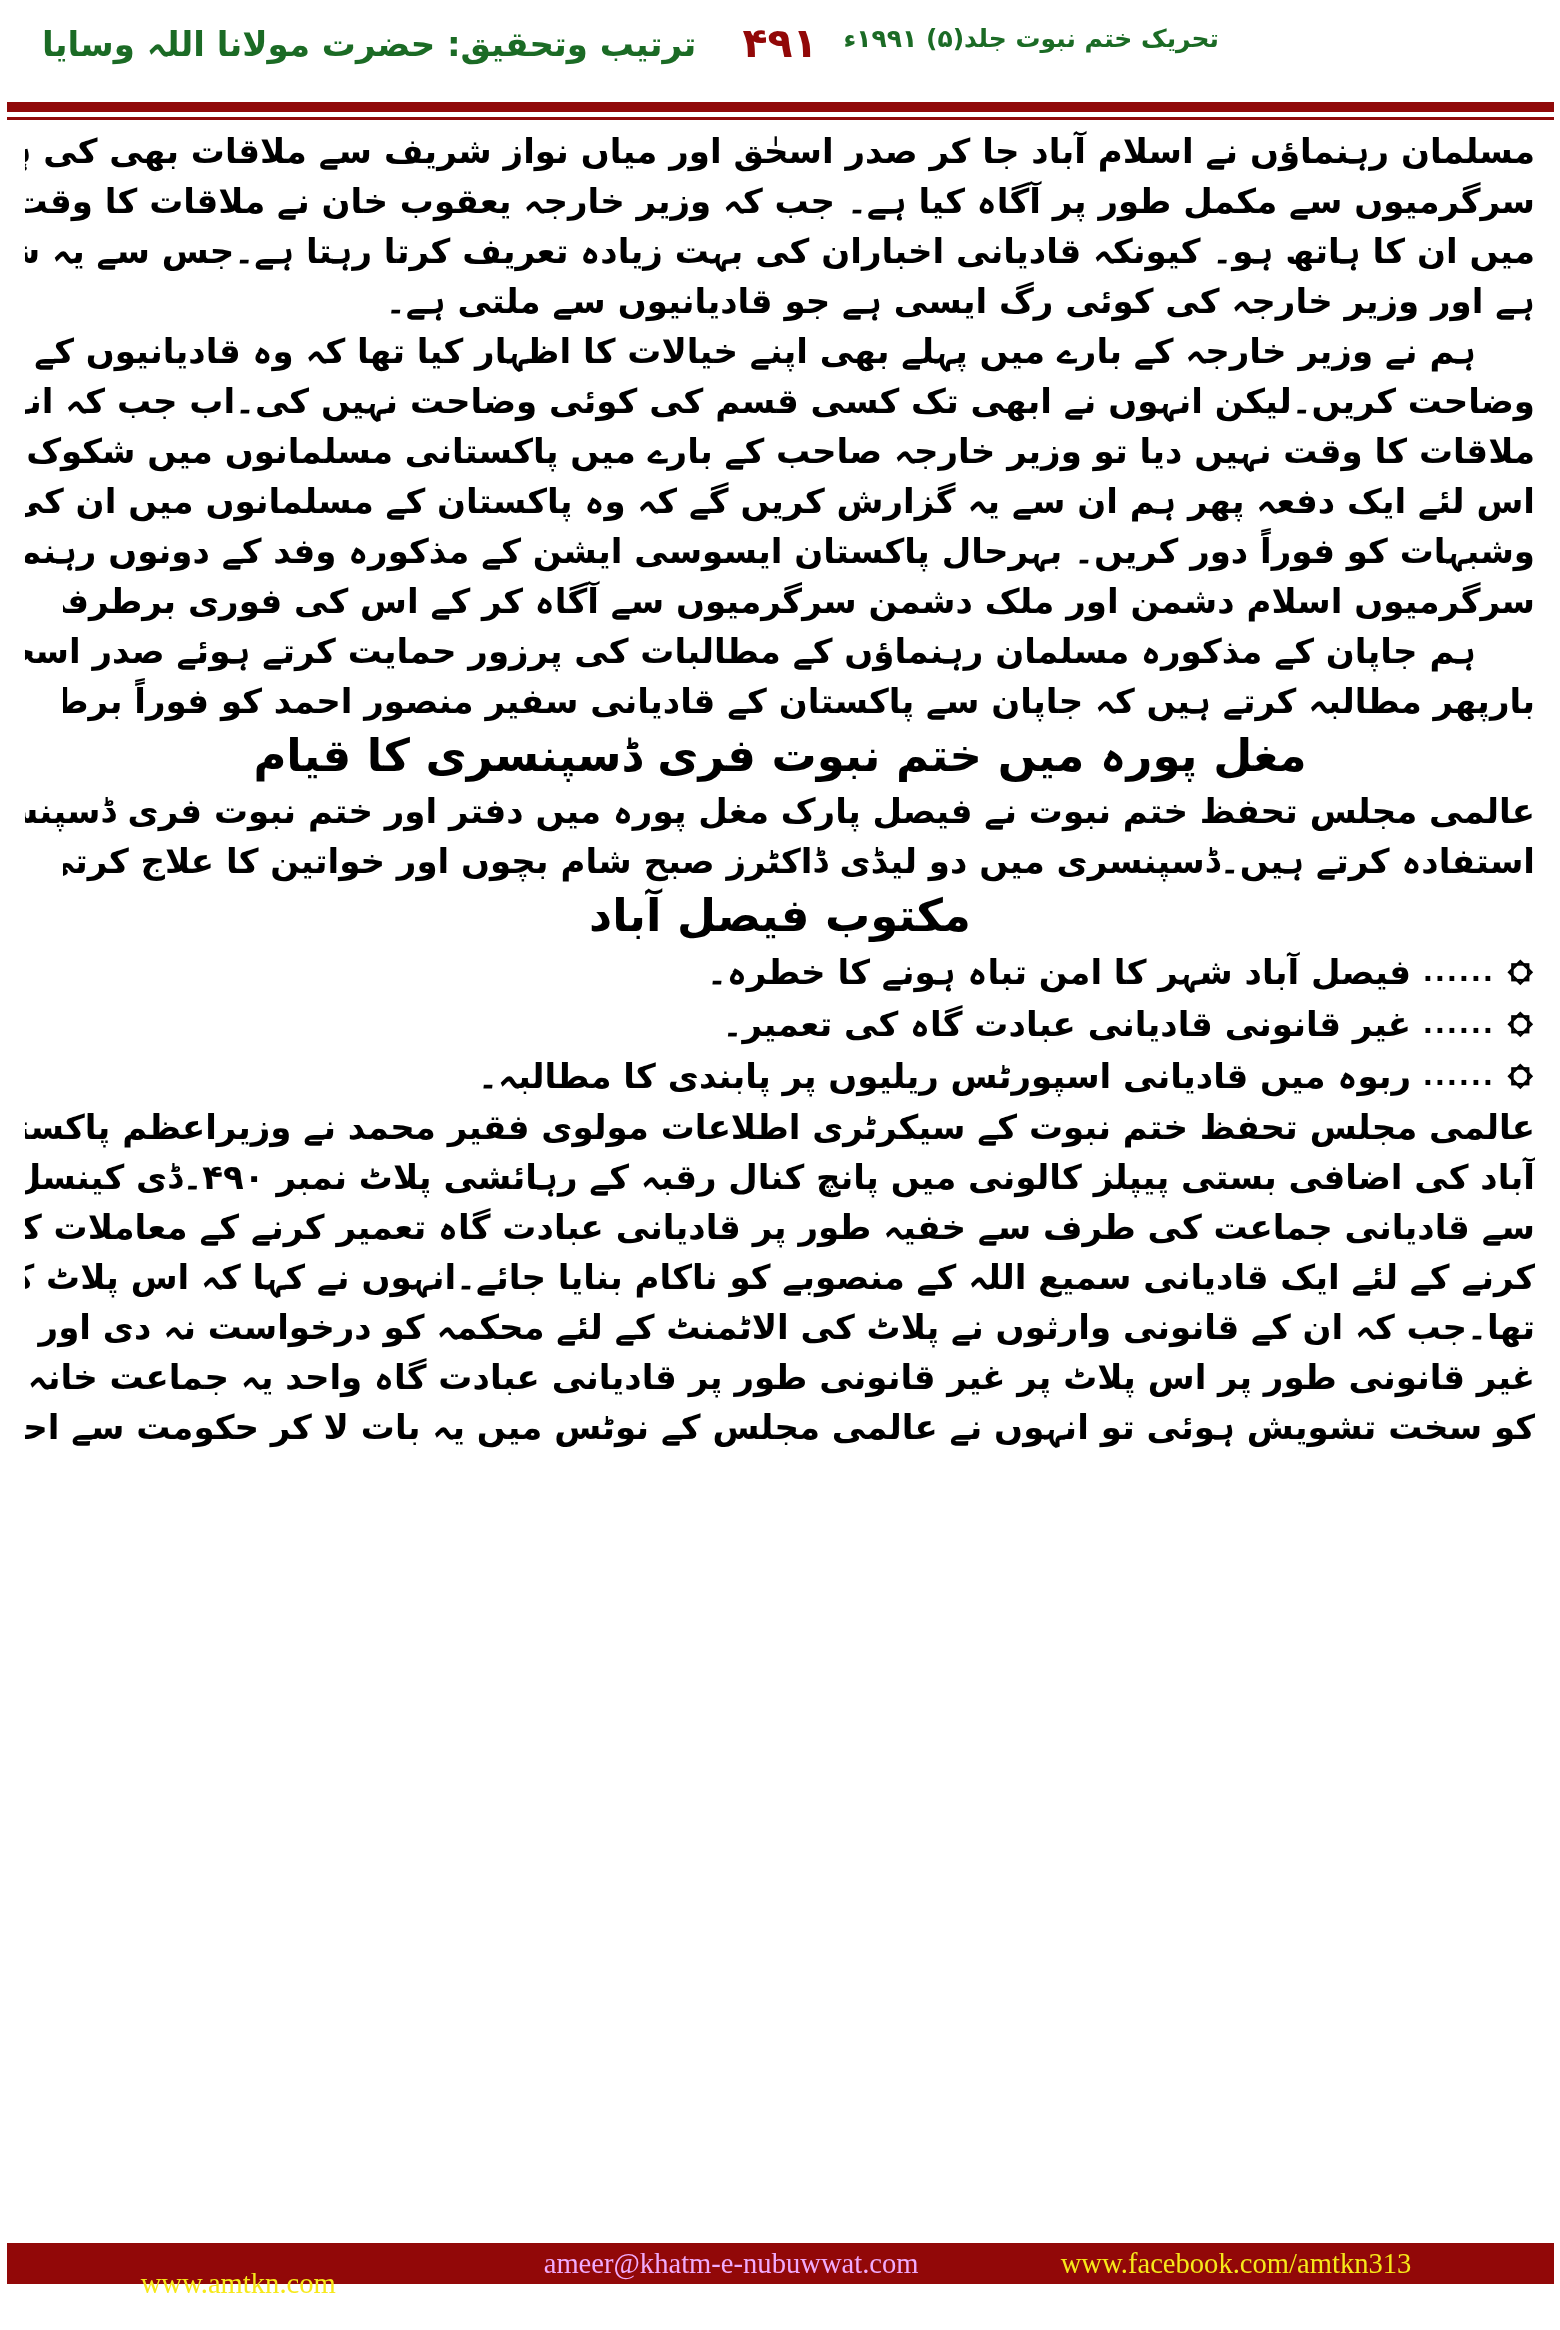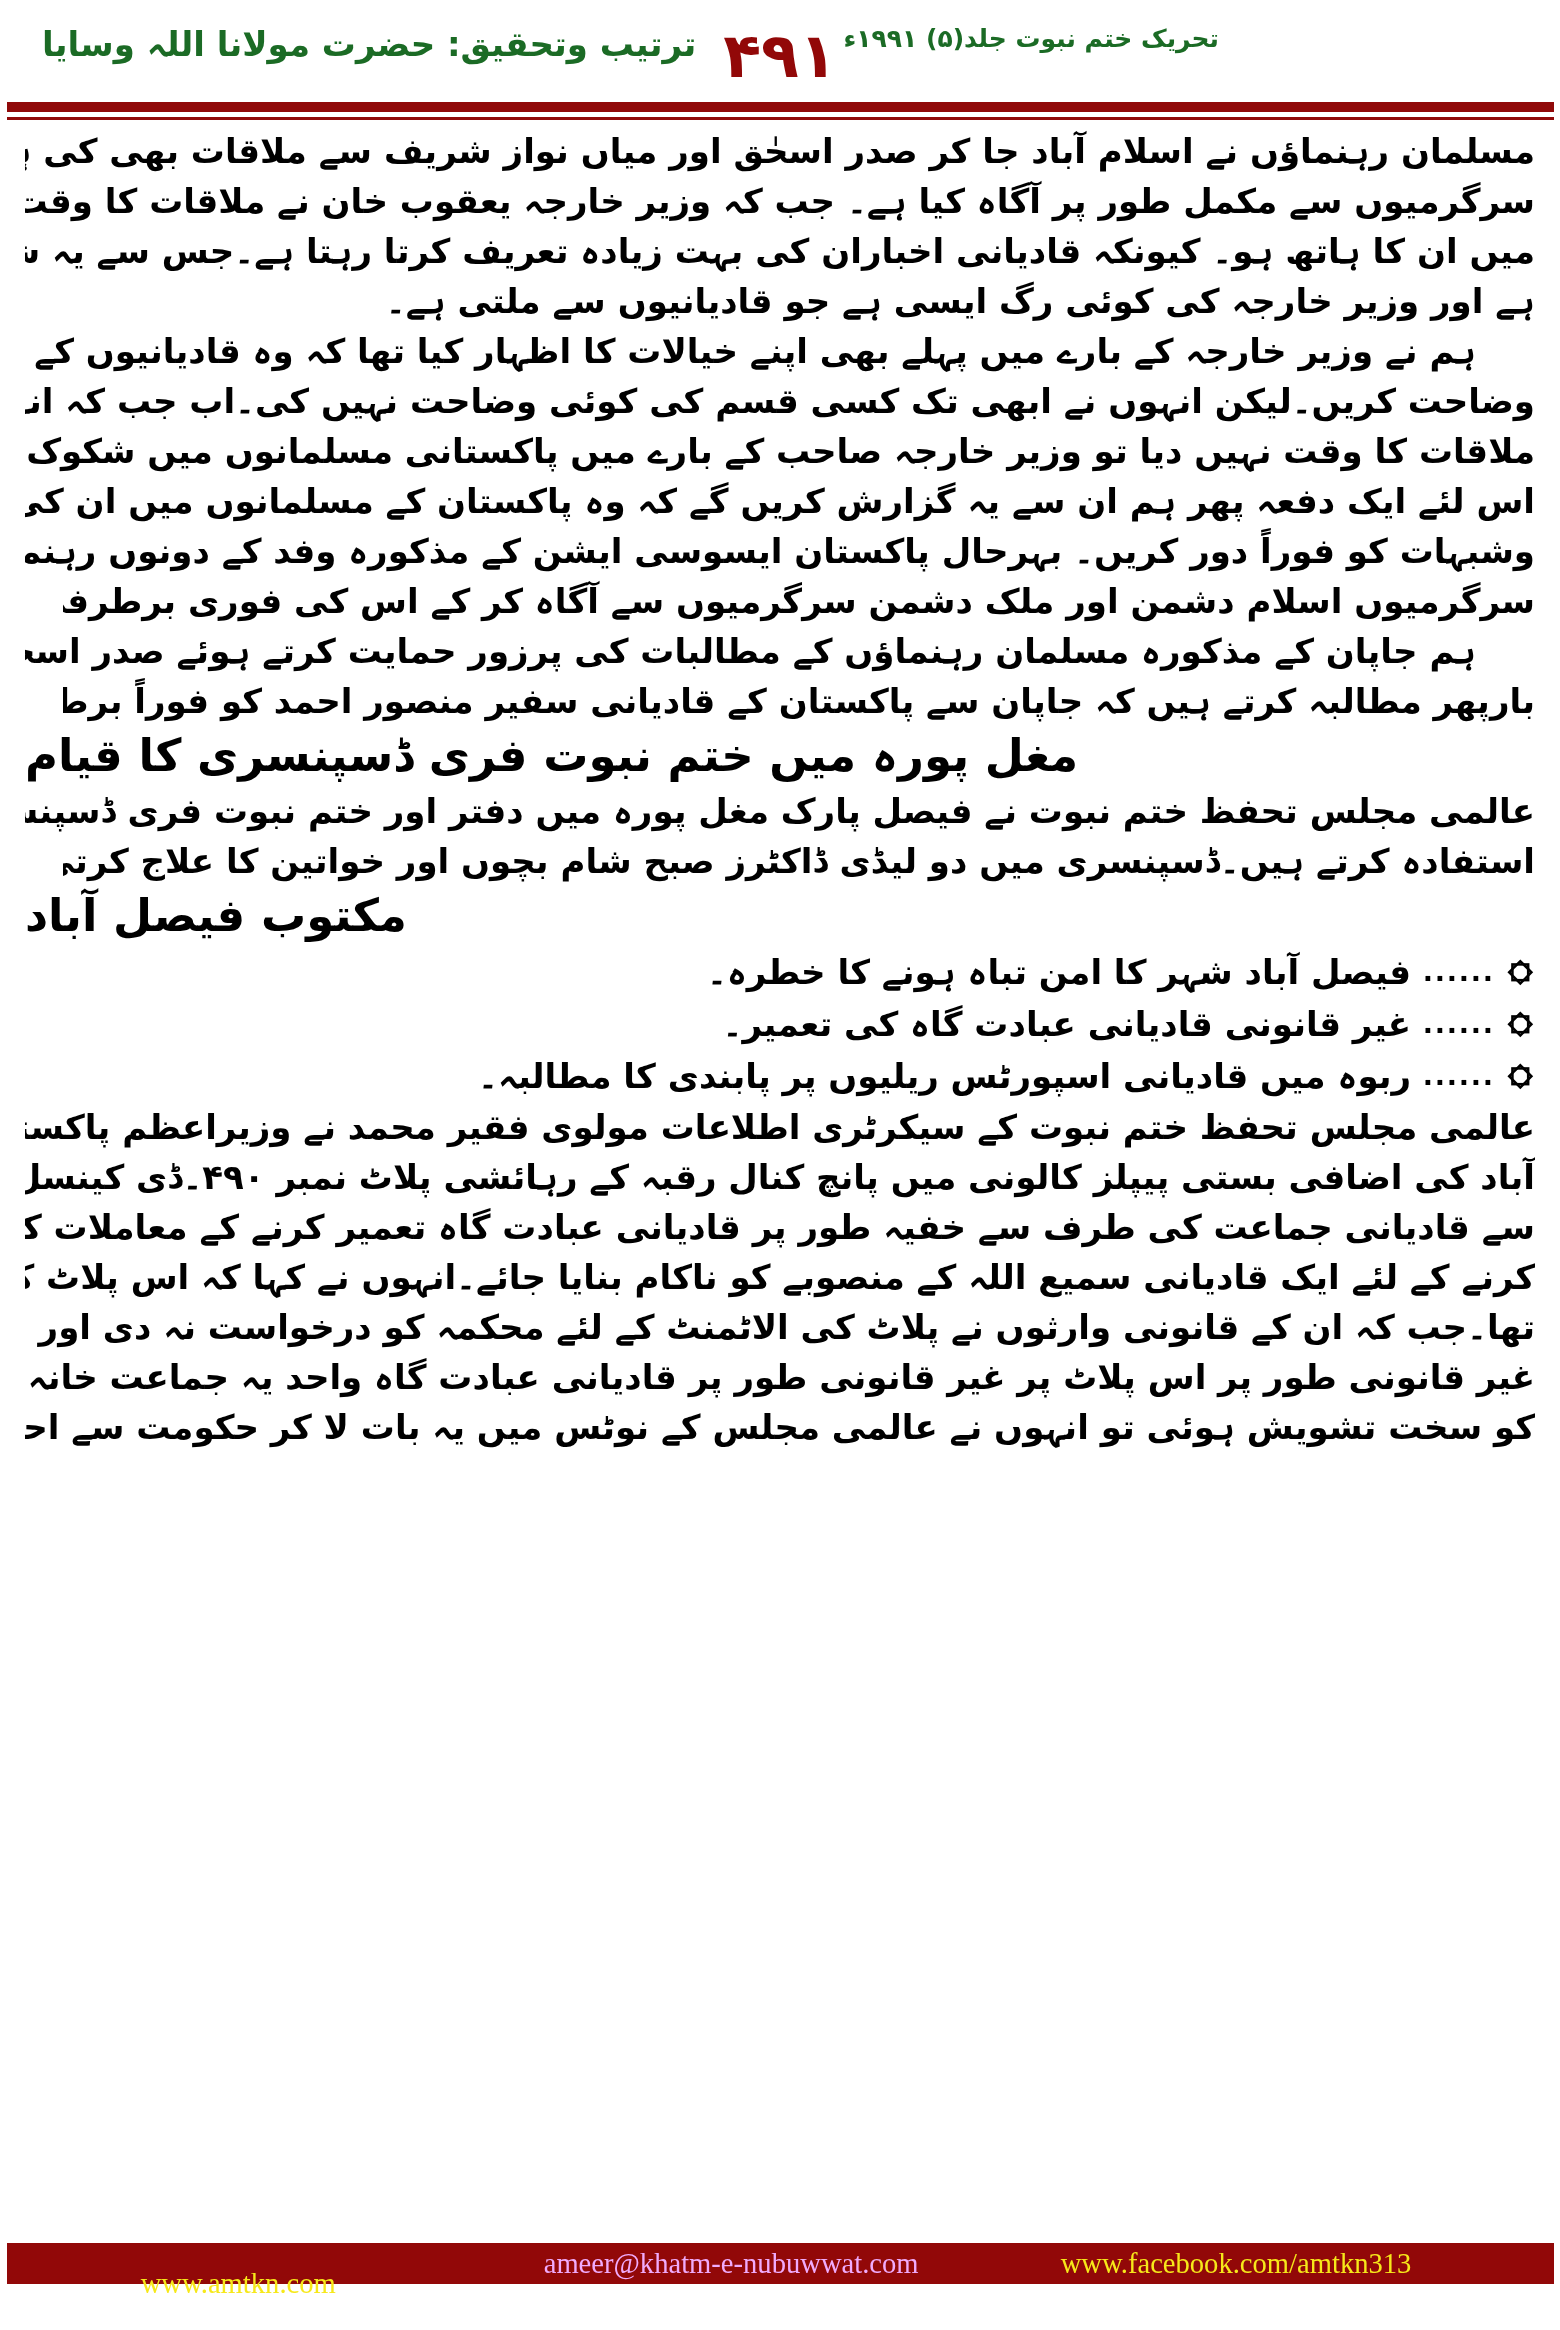--- a/index.html
+++ b/index.html
@@ -1,30 +1,30 @@
 <!DOCTYPE html>
 <html style="font-size:13.4px"><head>
 <meta charset="utf-8">
 <style>
   html, body { margin: 0; padding: 0; background: #ffffff; }
   body { width: 1560px; height: 2330px; position: relative; overflow: hidden;
          font-family: "DejaVu Sans", sans-serif; color: #000; }
   .header { position: absolute; left: 0; top: 0; width: 1303px; height: 126px; }
   .hdr-left { position: absolute; left: 42px; top: 23.5px; font-size: 34px; color: #1b6b25; font-weight: bold; direction: rtl; }
   .hdr-right { position: absolute; right: 84px; top: 23.5px; font-size: 25px; color: #1b6b25; font-weight: bold; direction: rtl; }
-  .hdr-page { position: absolute; left: 0; width: 1560px; top: 18.5px; text-align: center; font-size: 62px; color: #920808; font-weight: bold; }
+  .hdr-page { position: absolute; left: 0; width: 1560px; top: 18.5px; text-align: center; font-size: 41px; color: #920808; font-weight: bold; }
   .rule-thick { position: absolute; left: 6.7px; width: 1547px; top: 102px; height: 10px; background: #900909; }
   .rule-thin { position: absolute; left: 6.7px; width: 1547px; top: 117px; height: 3.4px; background: #900909; }
 
   .content { position: absolute; left: 25px; right: 25px; top: 126px; direction: rtl; text-align: justify; }
   .line { font-size: 34px; line-height: 50px; font-weight: bold; text-align-last: justify; white-space: nowrap; overflow: hidden; }
   .line.last { text-align-last: right; margin-left: 38px; }
   .indent { padding-right: 59px; }
   .citation { font-size: 25px; line-height: 50px; font-weight: bold; text-align: left; direction: rtl; }
-  .heading { font-size: 45px; line-height: 60px; font-weight: bold; text-align: left; }
+  .heading { font-size: 45px; line-height: 60px; font-weight: bold; text-align: center; }
   .bullet { font-size: 34px; line-height: 52px; font-weight: bold; display: flex; flex-direction: row; align-items: center; gap: 11.8px; }
   .bullet .star { width: 28.6px; height: 28.6px; display: inline-block; }
   .bullet .dots { font-size: 27px; letter-spacing: 1.7px; }
 
   .footer { position: absolute; left: 6.7px; width: 1547px; top: 2243px; height: 41px; background: #920808;
             font-family: "Liberation Serif", serif; font-size: 28.6px; line-height: 41px; }
   .footer span { position: absolute; top: 0; }
   .f-left { left: 134px; color: #f6e81a; margin-top: 20px; }
   .f-mid { left: 537px; color: #f0abfc; }
   .f-right { left: 1054px; color: #f6e81a; }

